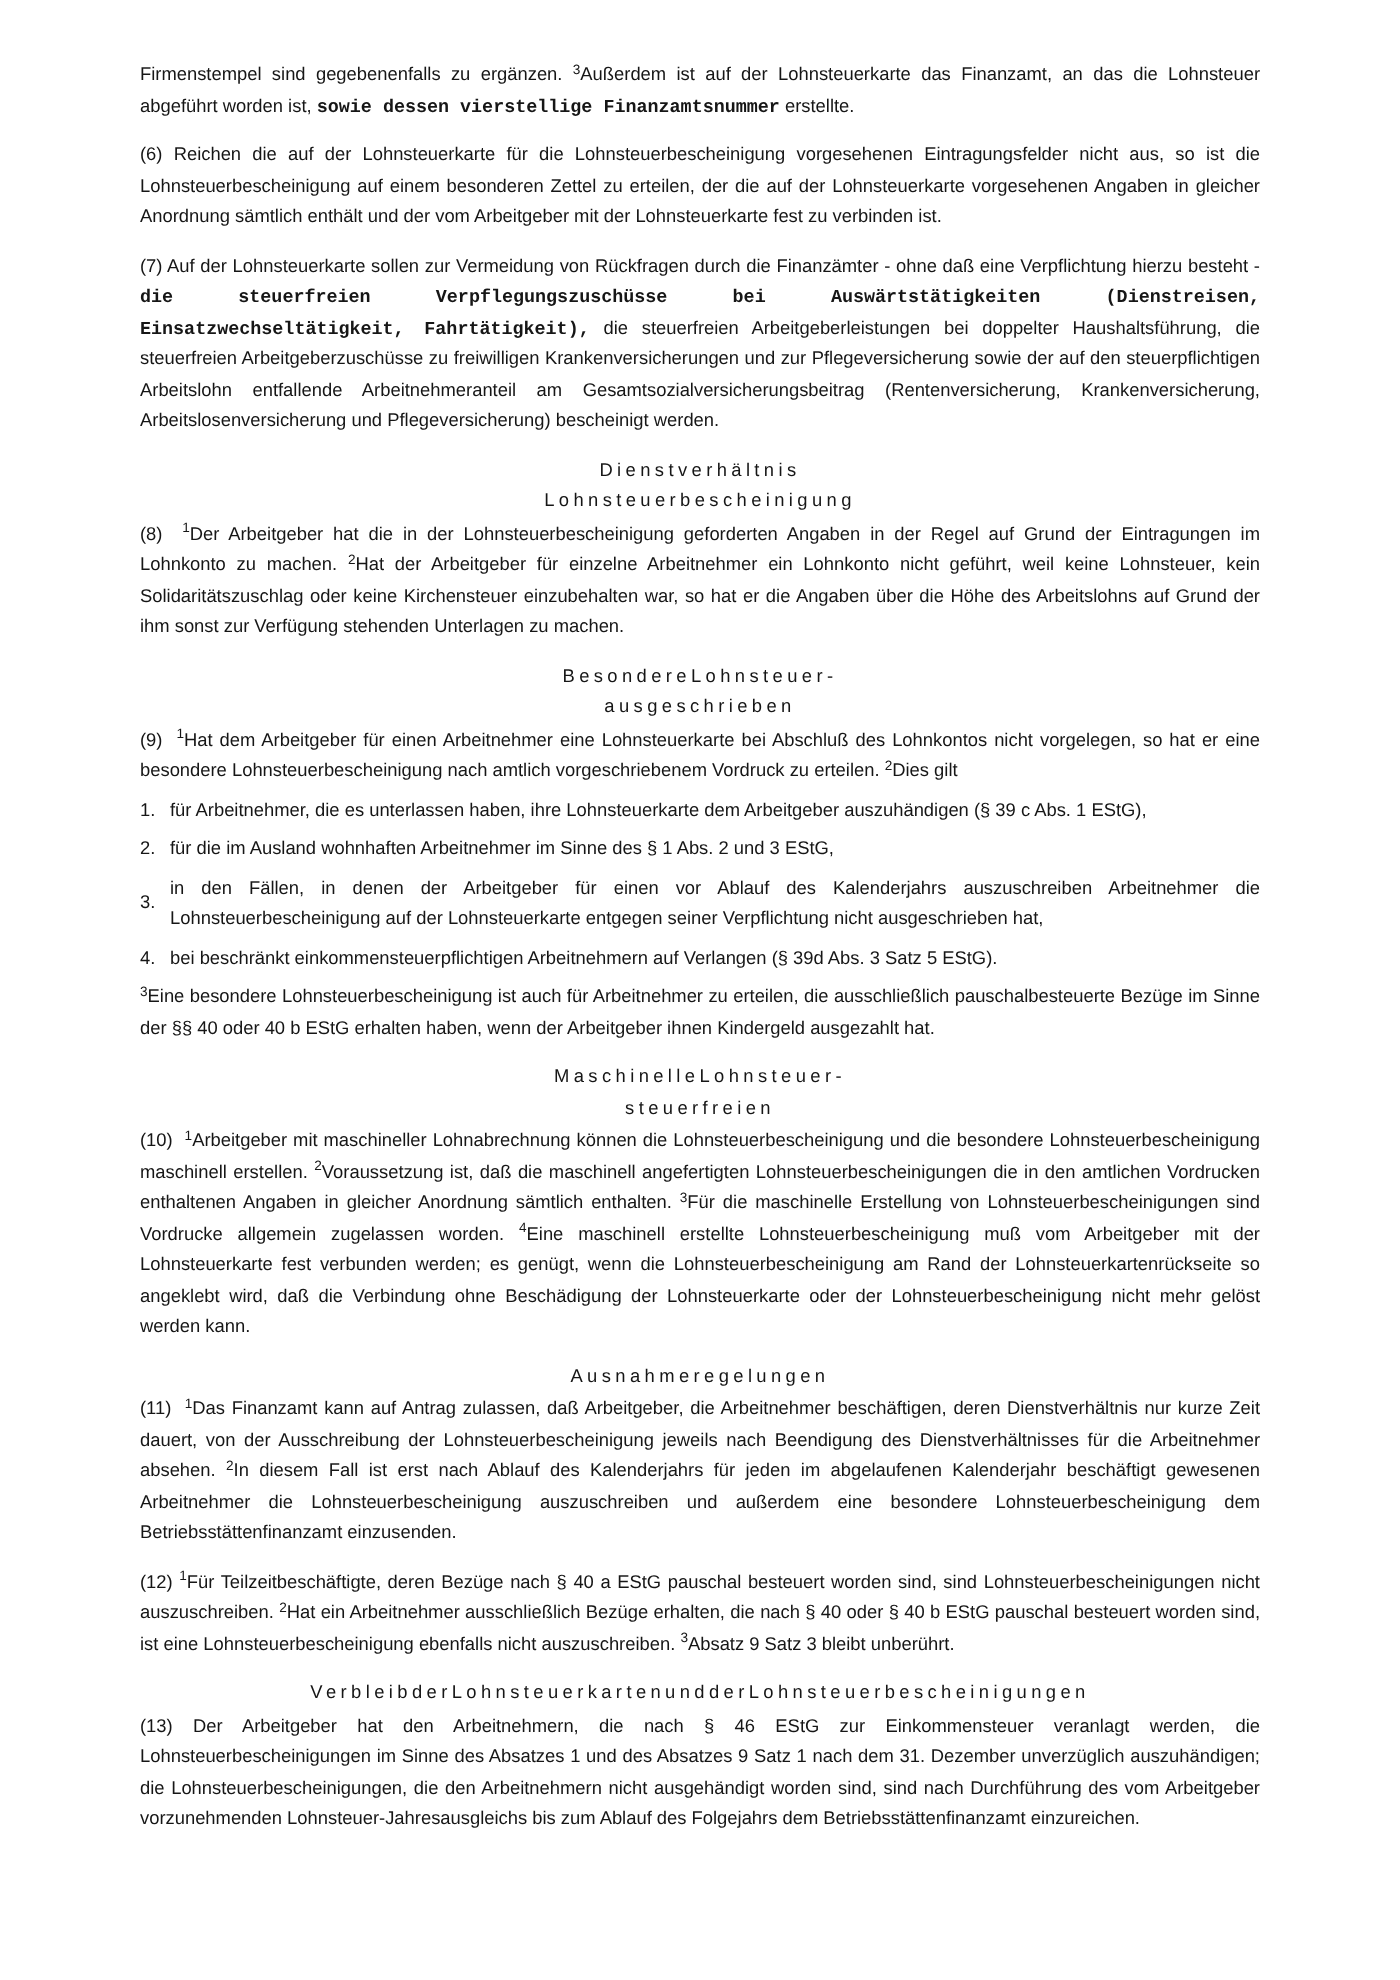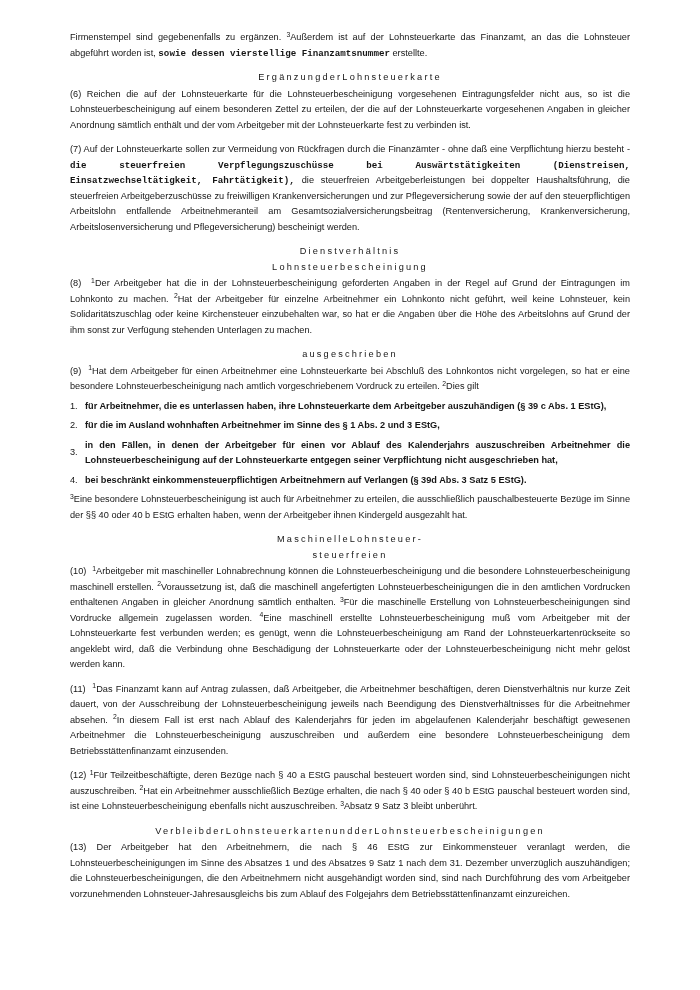--- a/index.html
+++ b/index.html
@@ -49,51 +49,48 @@
     margin: 0 0 4px 0;
   }
   .num {
     flex: 0 0 15px;
     align-self: center;
     text-align: left;
   }
   .txt {
     flex: 1 1 auto;
     text-align: justify;
-    font-weight: bold;
   }
   .b {
     font-weight: bold;
     font-family: Liberation Mono, monospace;
   }
   sup.sup {
     font-size: 6.8px;
     line-height: 0;
     vertical-align: baseline;
     position: relative;
     top: -3.5px;
   }
 </style>
 </head>
 <body>
 
 <div class="page">
   <div class="doc">
       <div class="para"><span>Firmenstempel sind gegebenenfalls zu ergänzen. </span><sup class="sup">3</sup><span>Außerdem ist auf der Lohnsteuerkarte das Finanzamt, an das die Lohnsteuer abgeführt worden ist, </span><span class="b">sowie dessen vierstellige Finanzamtsnummer</span><span> erstellte.</span></div>
-      <div class="heading">
-        <div class="heading-line">ErgänzungderLohnsteuerkarte</div>
-      </div>
       <div class="para"><span>(6) Reichen die auf der Lohnsteuerkarte für die Lohnsteuerbescheinigung vorgesehenen Eintragungsfelder nicht aus, so ist die Lohnsteuerbescheinigung auf einem besonderen Zettel zu erteilen, der die auf der Lohnsteuerkarte vorgesehenen Angaben in gleicher Anordnung sämtlich enthält und der vom Arbeitgeber mit der Lohnsteuerkarte fest zu verbinden ist.</span></div>
       <div class="para"><span>(7) Auf der Lohnsteuerkarte sollen zur Vermeidung von Rückfragen durch die Finanzämter - ohne daß eine Verpflichtung hierzu besteht - </span><span class="b">die steuerfreien Verpflegungszuschüsse bei Auswärtstätigkeiten (Dienstreisen, Einsatzwechseltätigkeit, Fahrtätigkeit),</span><span> die steuerfreien Arbeitgeberleistungen bei doppelter Haushaltsführung, die steuerfreien Arbeitgeberzuschüsse zu freiwilligen Krankenversicherungen und zur Pflegeversicherung sowie der auf den steuerpflichtigen Arbeitslohn entfallende Arbeitnehmeranteil am Gesamtsozialversicherungsbeitrag (Rentenversicherung, Krankenversicherung, Arbeitslosenversicherung und Pflegeversicherung) bescheinigt werden.</span></div>
       <div class="heading">
         <div class="heading-line">Dienstverhältnis</div>
         <div class="heading-line">Lohnsteuerbescheinigung</div>
       </div>
       <div class="para"><span>(8)&nbsp; </span><sup class="sup">1</sup><span>Der Arbeitgeber hat die in der Lohnsteuerbescheinigung geforderten Angaben in der Regel auf Grund der Eintragungen im Lohnkonto zu machen. </span><sup class="sup">2</sup><span>Hat der Arbeitgeber für einzelne Arbeitnehmer ein Lohnkonto nicht geführt, weil keine Lohnsteuer, kein Solidaritätszuschlag oder keine Kirchensteuer einzubehalten war, so hat er die Angaben über die Höhe des Arbeitslohns auf Grund der ihm sonst zur Verfügung stehenden Unterlagen zu machen.</span></div>
       <div class="heading">
+        <div class="heading-line">BesondereLohnsteuer-</div>
         <div class="heading-line">ausgeschrieben</div>
       </div>
       <div class="para tight"><span>(9)&nbsp; </span><sup class="sup">1</sup><span>Hat dem Arbeitgeber für einen Arbeitnehmer eine Lohnsteuerkarte bei Abschluß des Lohnkontos nicht vorgelegen, so hat er eine besondere Lohnsteuerbescheinigung nach amtlich vorgeschriebenem Vordruck zu erteilen. </span><sup class="sup">2</sup><span>Dies gilt</span></div>
       <div class="list">
         <div class="list-item">
           <div class="num">1.</div>
           <div class="txt"><span>für Arbeitnehmer, die es unterlassen haben, ihre Lohnsteuerkarte dem Arbeitgeber auszuhändigen (§ 39 c Abs. 1 EStG),</span></div>
         </div>
         <div class="list-item">
           <div class="num">2.</div>
@@ -107,20 +104,23 @@
           <div class="num">4.</div>
           <div class="txt"><span>bei beschränkt einkommensteuerpflichtigen Arbeitnehmern auf Verlangen (§ 39d Abs. 3 Satz 5 EStG).</span></div>
         </div>
       </div>
       <div class="para"><sup class="sup">3</sup><span>Eine besondere Lohnsteuerbescheinigung ist auch für Arbeitnehmer zu erteilen, die ausschließlich pauschalbesteuerte Bezüge im Sinne der §§ 40 oder 40 b EStG erhalten haben, wenn der Arbeitgeber ihnen Kindergeld ausgezahlt hat.</span></div>
       <div class="heading">
         <div class="heading-line">MaschinelleLohnsteuer-</div>
         <div class="heading-line">steuerfreien</div>
       </div>
       <div class="para"><span>(10)&nbsp; </span><sup class="sup">1</sup><span>Arbeitgeber mit maschineller Lohnabrechnung können die Lohnsteuerbescheinigung und die besondere Lohnsteuerbescheinigung maschinell erstellen. </span><sup class="sup">2</sup><span>Voraussetzung ist, daß die maschinell angefertigten Lohnsteuerbescheinigungen die in den amtlichen Vordrucken enthaltenen Angaben in gleicher Anordnung sämtlich enthalten. </span><sup class="sup">3</sup><span>Für die maschinelle Erstellung von Lohnsteuerbescheinigungen sind Vordrucke allgemein zugelassen worden. </span><sup class="sup">4</sup><span>Eine maschinell erstellte Lohnsteuerbescheinigung muß vom Arbeitgeber mit der Lohnsteuerkarte fest verbunden werden; es genügt, wenn die Lohnsteuerbescheinigung am Rand der Lohnsteuerkartenrückseite so angeklebt wird, daß die Verbindung ohne Beschädigung der Lohnsteuerkarte oder der Lohnsteuerbescheinigung nicht mehr gelöst werden kann.</span></div>
+      <div class="heading">
+        <div class="heading-line">Ausnahmeregelungen</div>
+      </div>
       <div class="para"><span>(11)&nbsp; </span><sup class="sup">1</sup><span>Das Finanzamt kann auf Antrag zulassen, daß Arbeitgeber, die Arbeitnehmer beschäftigen, deren Dienstverhältnis nur kurze Zeit dauert, von der Ausschreibung der Lohnsteuerbescheinigung jeweils nach Beendigung des Dienstverhältnisses für die Arbeitnehmer absehen. </span><sup class="sup">2</sup><span>In diesem Fall ist erst nach Ablauf des Kalenderjahrs für jeden im abgelaufenen Kalenderjahr beschäftigt gewesenen Arbeitnehmer die Lohnsteuerbescheinigung auszuschreiben und außerdem eine besondere Lohnsteuerbescheinigung dem Betriebsstättenfinanzamt einzusenden.</span></div>
       <div class="para"><span>(12)&nbsp;</span><sup class="sup">1</sup><span>Für Teilzeitbeschäftigte, deren Bezüge nach § 40 a EStG pauschal besteuert worden sind, sind Lohnsteuerbescheinigungen nicht auszuschreiben. </span><sup class="sup">2</sup><span>Hat ein Arbeitnehmer ausschließlich Bezüge erhalten, die nach § 40 oder § 40 b EStG pauschal besteuert worden sind, ist eine Lohnsteuerbescheinigung ebenfalls nicht auszuschreiben. </span><sup class="sup">3</sup><span>Absatz 9 Satz 3 bleibt unberührt.</span></div>
       <div class="heading">
         <div class="heading-line">VerbleibderLohnsteuerkartenundderLohnsteuerbescheinigungen</div>
       </div>
       <div class="para"><span>(13) Der Arbeitgeber hat den Arbeitnehmern, die nach § 46 EStG zur Einkommensteuer veranlagt werden, die Lohnsteuerbescheinigungen im Sinne des Absatzes 1 und des Absatzes 9 Satz 1 nach dem 31. Dezember unverzüglich auszuhändigen; die Lohnsteuerbescheinigungen, die den Arbeitnehmern nicht ausgehändigt worden sind, sind nach Durchführung des vom Arbeitgeber vorzunehmenden Lohnsteuer-Jahresausgleichs bis zum Ablauf des Folgejahrs dem Betriebsstättenfinanzamt einzureichen.</span></div>
     </div>
 </div>
 
 </body></html>

